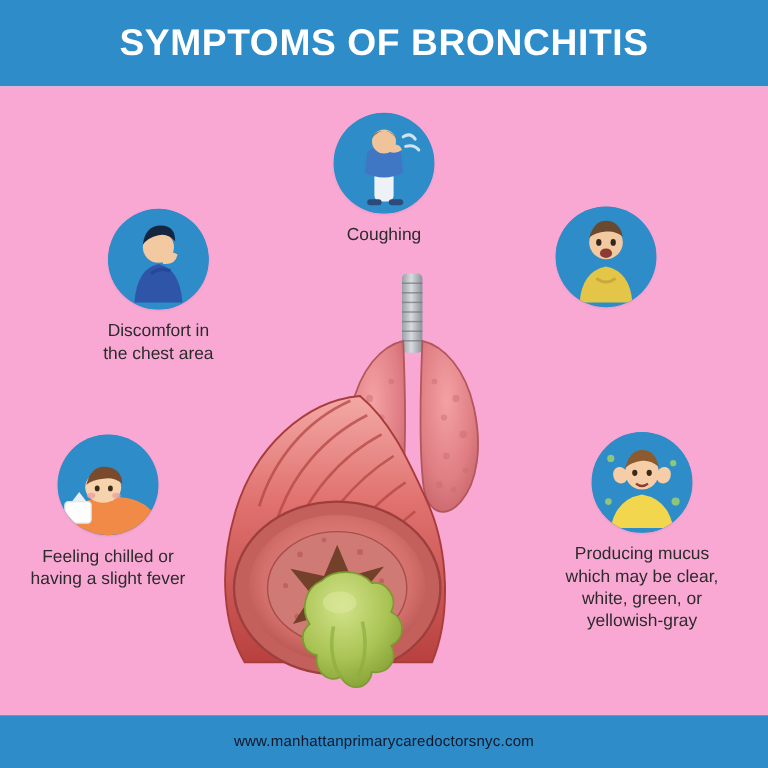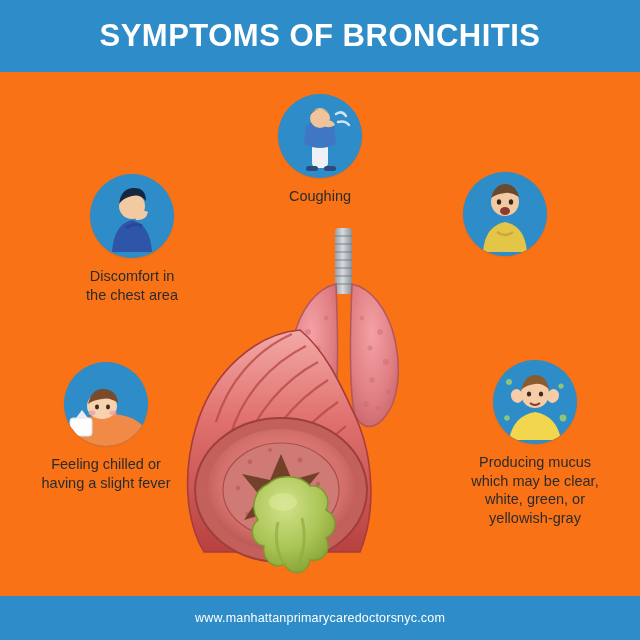--- a/index.html
+++ b/index.html
@@ -44,31 +44,31 @@
     position: absolute;
     left: 0; bottom: 0;
     width: 640px;
     height: 44px;
     background: #2e8cc8;
     display: flex;
     align-items: center;
     justify-content: center;
   }
   .footer-url {
-    color: #ffffff;
+    color: #0f172a;
     font-size: 12.5px;
     letter-spacing: 0.2px;
   }
   
   .canvas {
     position: absolute;
     left: 0; top: 72px;
     width: 640px;
     height: 524px;
-    background: #f97316;
+    background: #f9a8d4;
   }
   
   .symptom {
     position: absolute;
     width: 180px;
     text-align: center;
   }
   .bubble {
     width: 84px;
     height: 84px;
@@ -84,21 +84,21 @@
     margin-top: 9px;
     font-size: 14.5px;
     line-height: 1.28;
     color: #2b2b2b;
     white-space: pre-line;
   }
   
   #sym-coughing { left: 230px; top: 22px; }
   #sym-discomfort { left: 42px; top: 102px; text-align: center; }
   #sym-short-breath { left: 415px; top: 100px; }
-  #sym-chills { left: 16px; top: 290px; }
+  #sym-chills { left: 0px; top: 290px; }
   #sym-mucus { left: 445px; top: 288px; }
 
   
   .illustration {
     position: absolute;
     left: 150px;
     top: 150px;
     width: 340px;
     height: 360px;
   }

